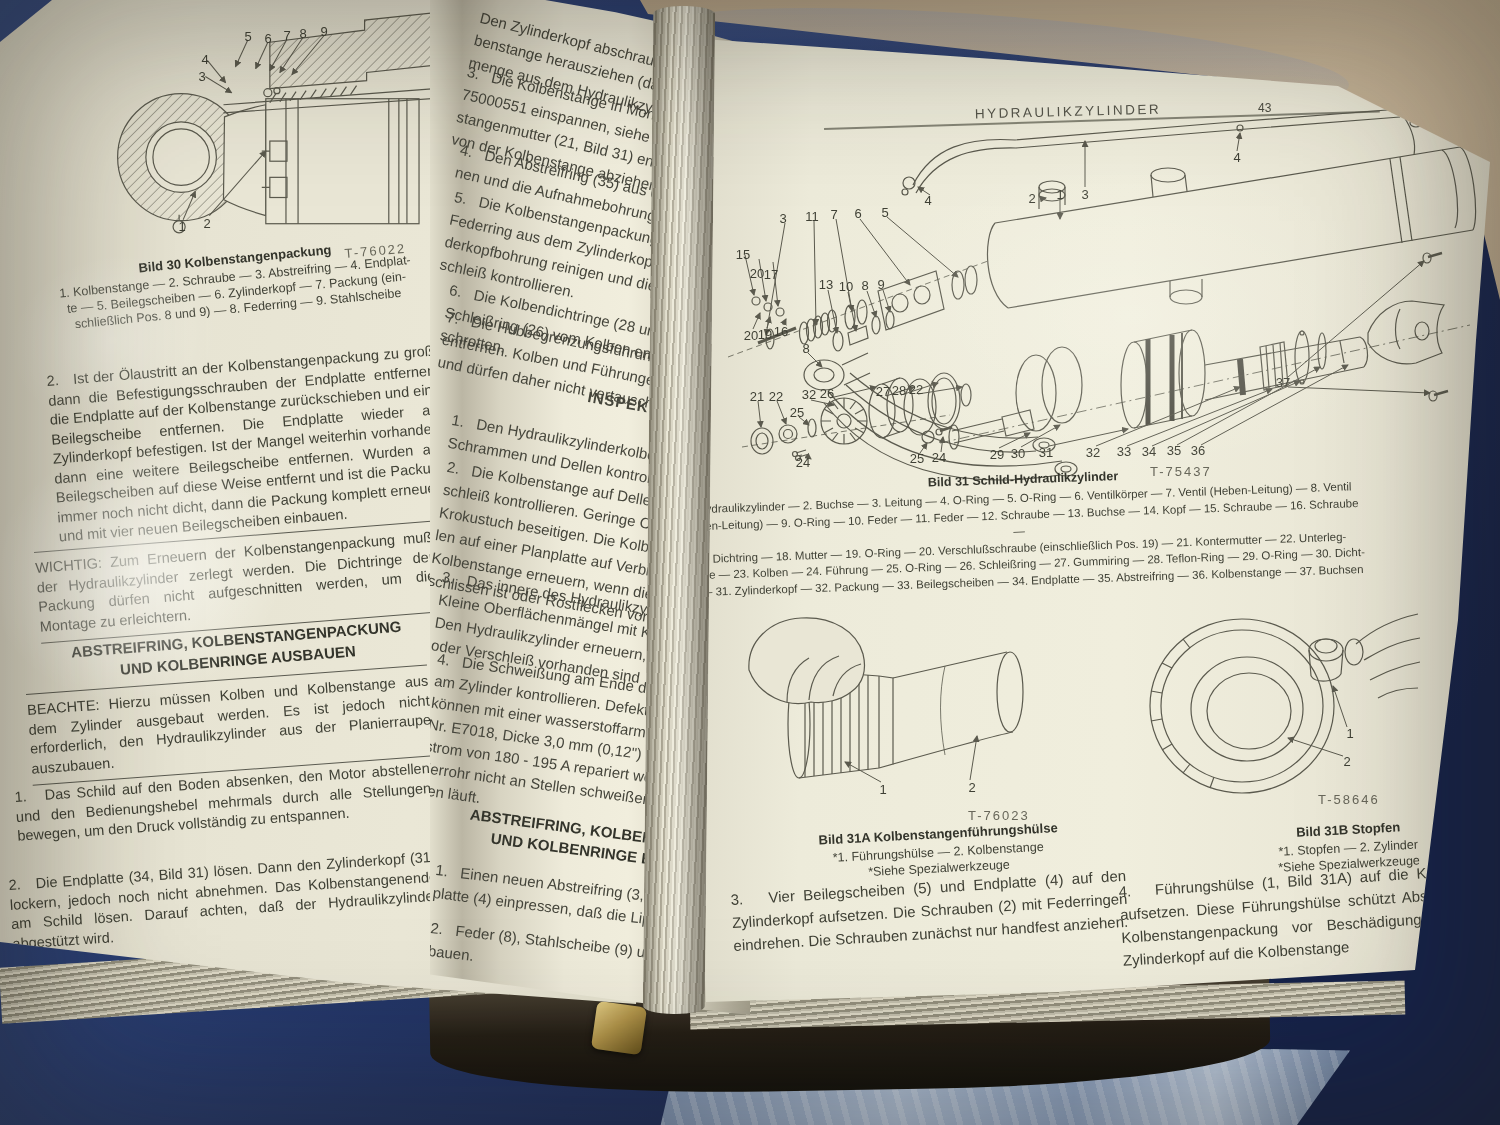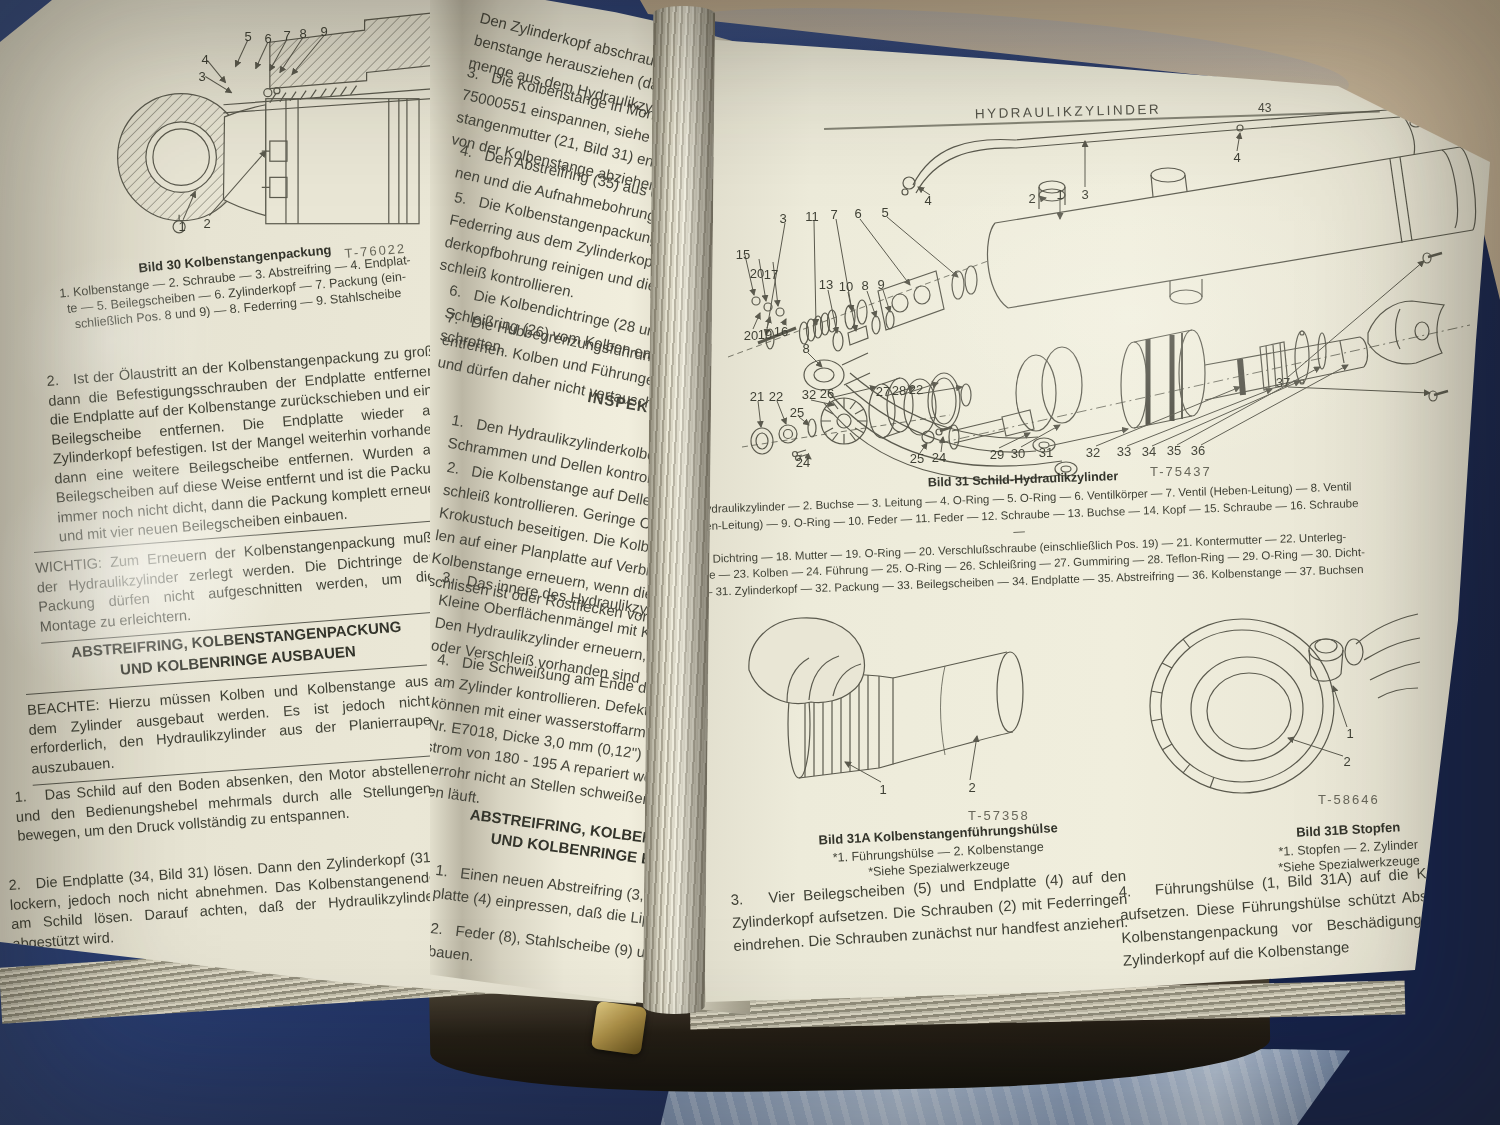--- a/index.html
+++ b/index.html
@@ -402,21 +402,21 @@
         <ellipse cx="265" cy="80" rx="13" ry="40"></ellipse>
         <path d="M200,54 C194,80 194,110 200,143" stroke-width="0.8"></path>
       </g>
       <g stroke="#5b5a4e" fill="none" stroke-width="1">
         <path d="M136,170 L100,150" marker-end="url(#ah)"></path>
         <path d="M225,168 L232,124" marker-end="url(#ah)"></path>
       </g>
     </svg>
     <span class="co" style="left:225px;top:769px">1</span>
     <span class="co" style="left:314px;top:767px">2</span>
-    <div class="tno" style="left:310px;top:788px">T-57358</div>
+    <div class="tno" style="left:310px;top:788px">T-76023</div>
     <div class="b hd" style="left:95px;top:816px;width:370px;font-size:13px;transform:rotate(-3deg)">Bild 31A Kolbenstangenführungshülse</div>
     <div class="b cap" style="left:95px;top:834px;width:370px;font-size:12.5px;line-height:16px;transform:rotate(-3deg)">*1. Führungshülse — 2. Kolbenstange
 *Siehe Spezialwerkzeuge</div>
 
     <svg style="left:472px;top:580px" width="290" height="200" viewBox="0 0 290 200">
       <g stroke="#5b5a4e" fill="none" stroke-width="1.2">
         <ellipse cx="112" cy="106" rx="92" ry="87"></ellipse>
         <ellipse cx="112" cy="106" rx="81" ry="76"></ellipse>
         <ellipse cx="117" cy="109" rx="56" ry="52"></ellipse>
         <ellipse cx="119" cy="111" rx="42" ry="38"></ellipse>

